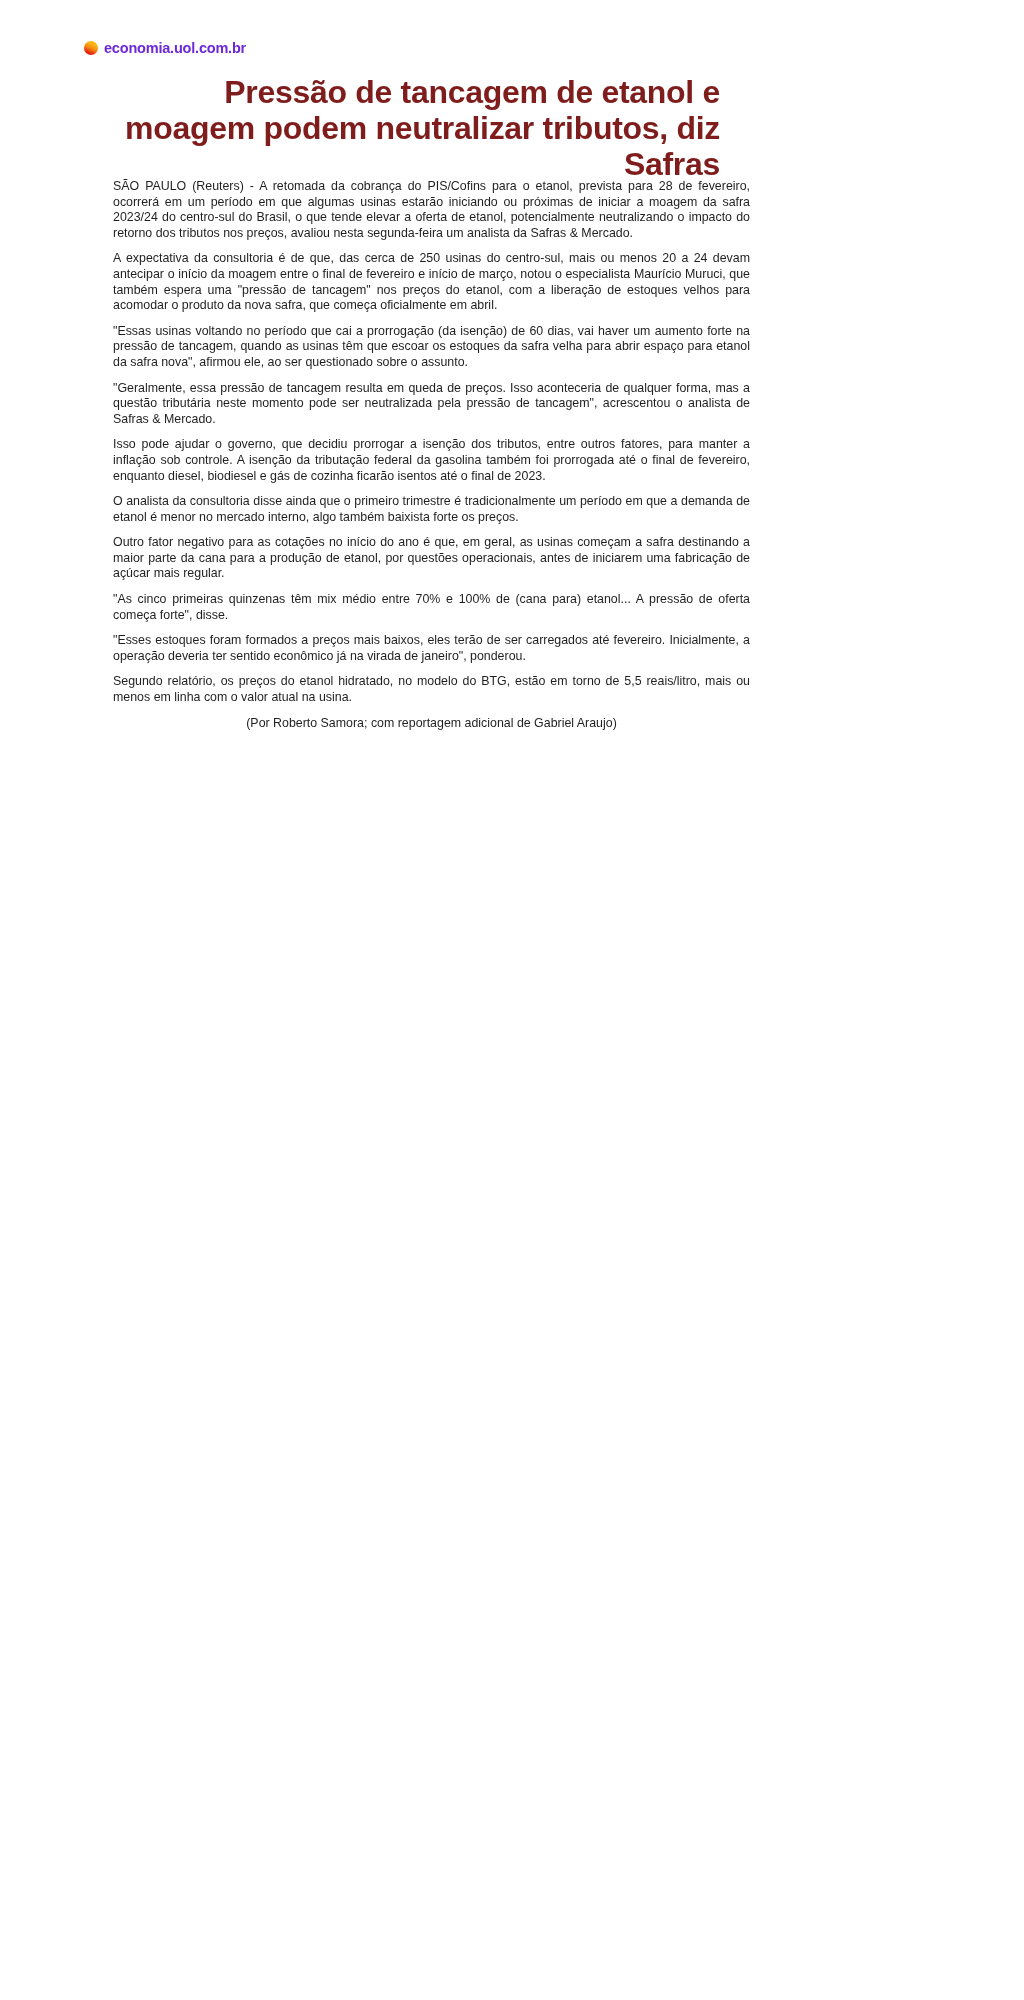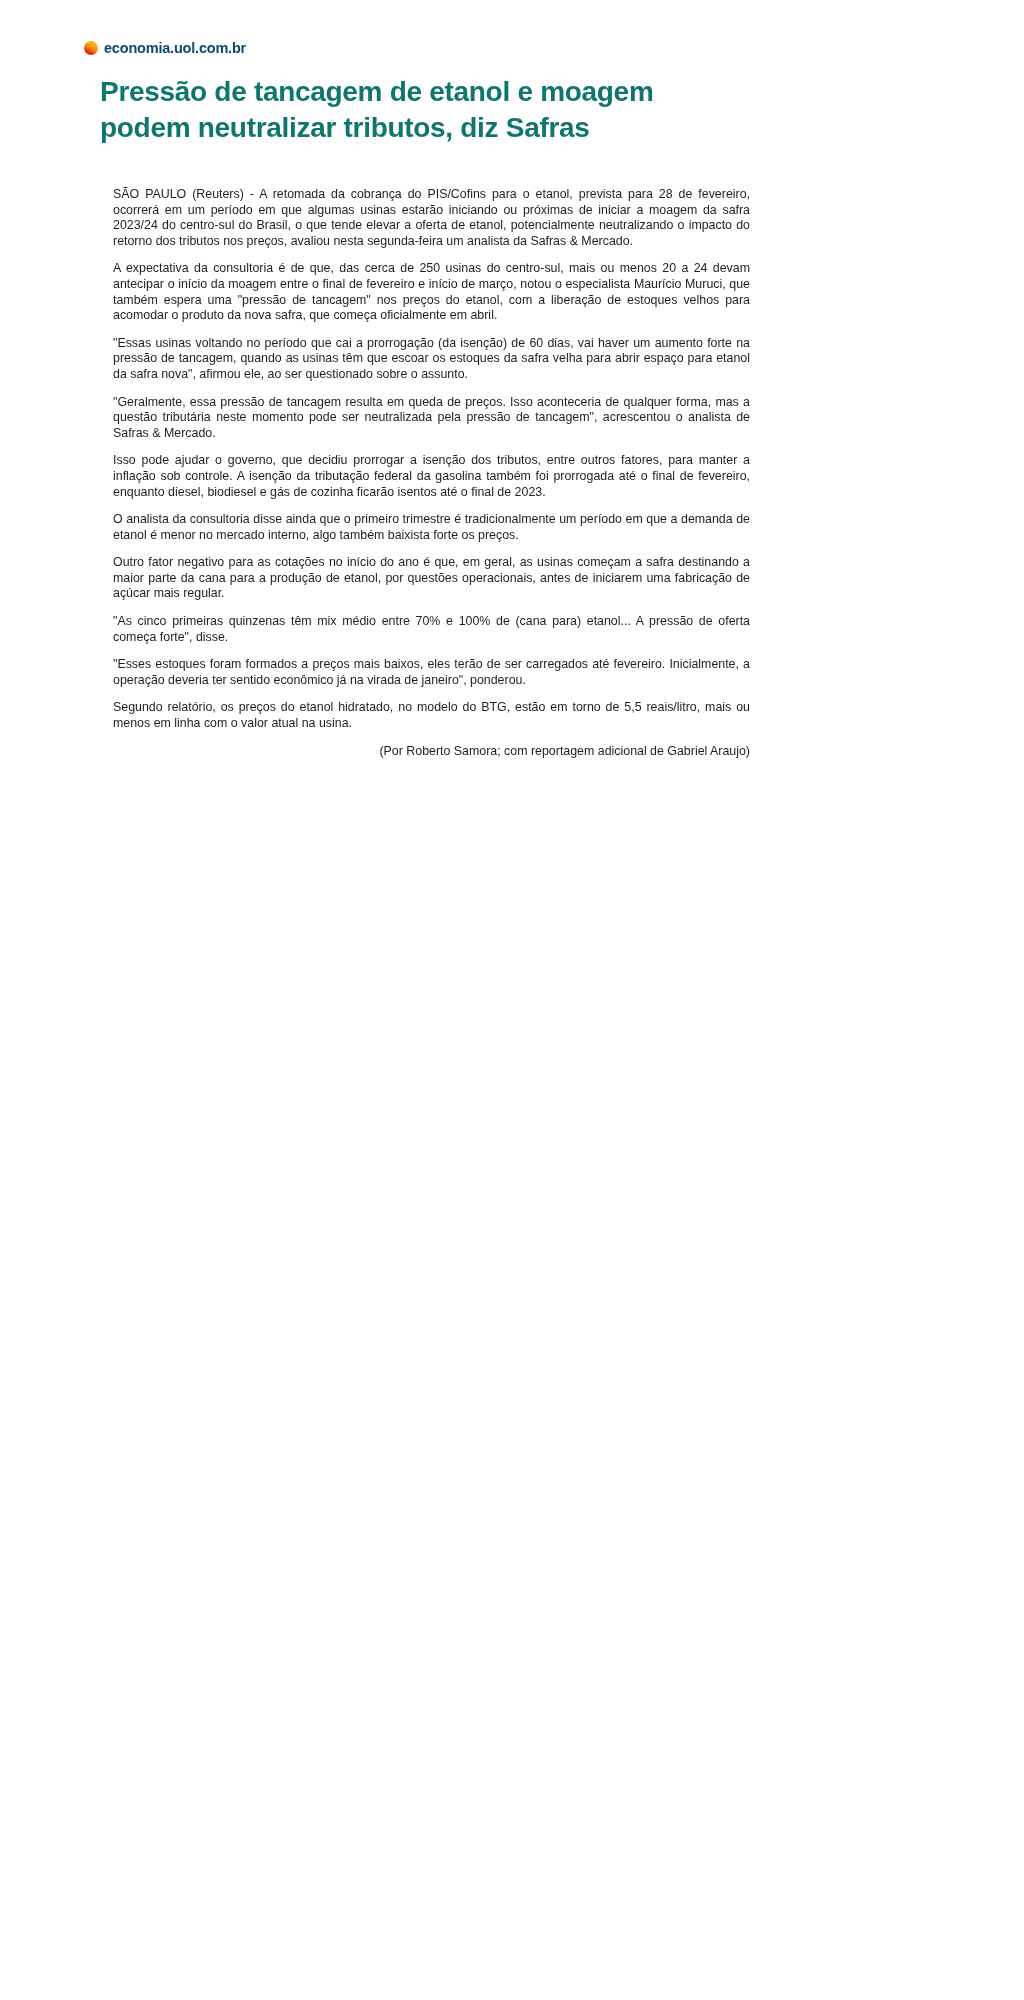--- a/index.html
+++ b/index.html
@@ -25,54 +25,54 @@
   }
   .logo-circle {
     width: 14px;
     height: 14px;
     border-radius: 50%;
     background: linear-gradient(205deg, #fbb414 28%, #f58712 52%, #e3260e 78%);
   }
   .logo-text {
     font-size: 14.5px;
     font-weight: bold;
-    color: #0c4a6e;
+    color: #6d28d9;
     letter-spacing: -0.2px;
   }
 
   
   .headline {
     position: absolute;
     left: 100px;
     top: 74px;
     width: 620px;
-    text-align: left;
-    font-size: 28px;
+    text-align: right;
+    font-size: 32px;
     line-height: 36px;
     font-weight: bold;
-    color: #0f766e;
+    color: #7f1d1d;
     letter-spacing: -0.3px;
   }
 
   
   .article-body {
     position: absolute;
     left: 113px;
     top: 175px;
     width: 637px;
   }
   .article-body p {
     font-size: 12.4px;
     line-height: 15.6px;
     color: #1f1f1f;
     text-align: justify;
-    margin: 12px 0 10px 0;
+    margin: 4px 0 10px 0;
   }
   .article-body p.byline {
-    text-align: right;
+    text-align: center;
   }
 </style>
 </head>
 <body>
 
 <div class="logo-row">
   <span class="logo-circle"></span>
   <span class="logo-text">economia.uol.com.br</span>
 </div>
 

